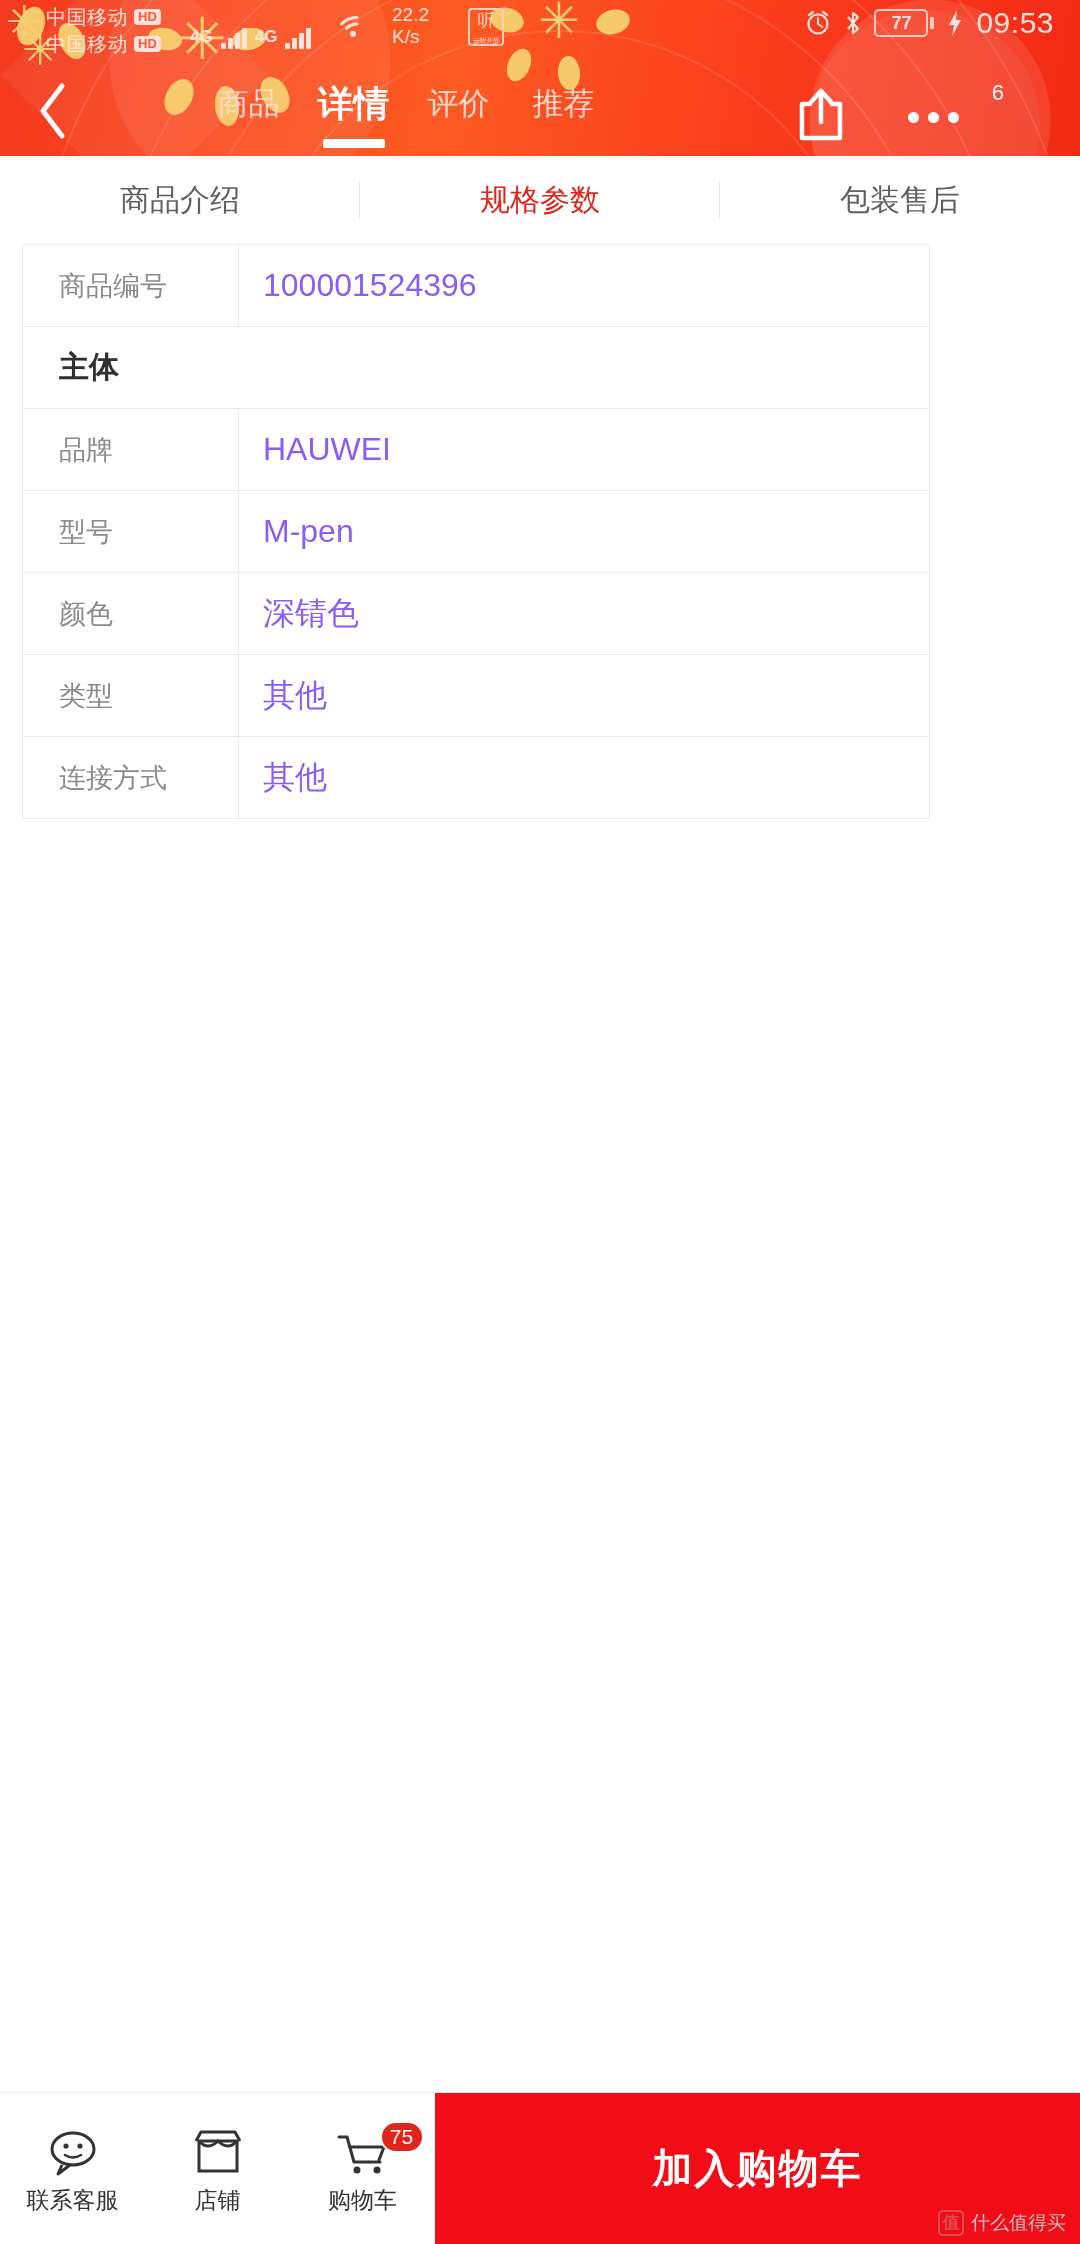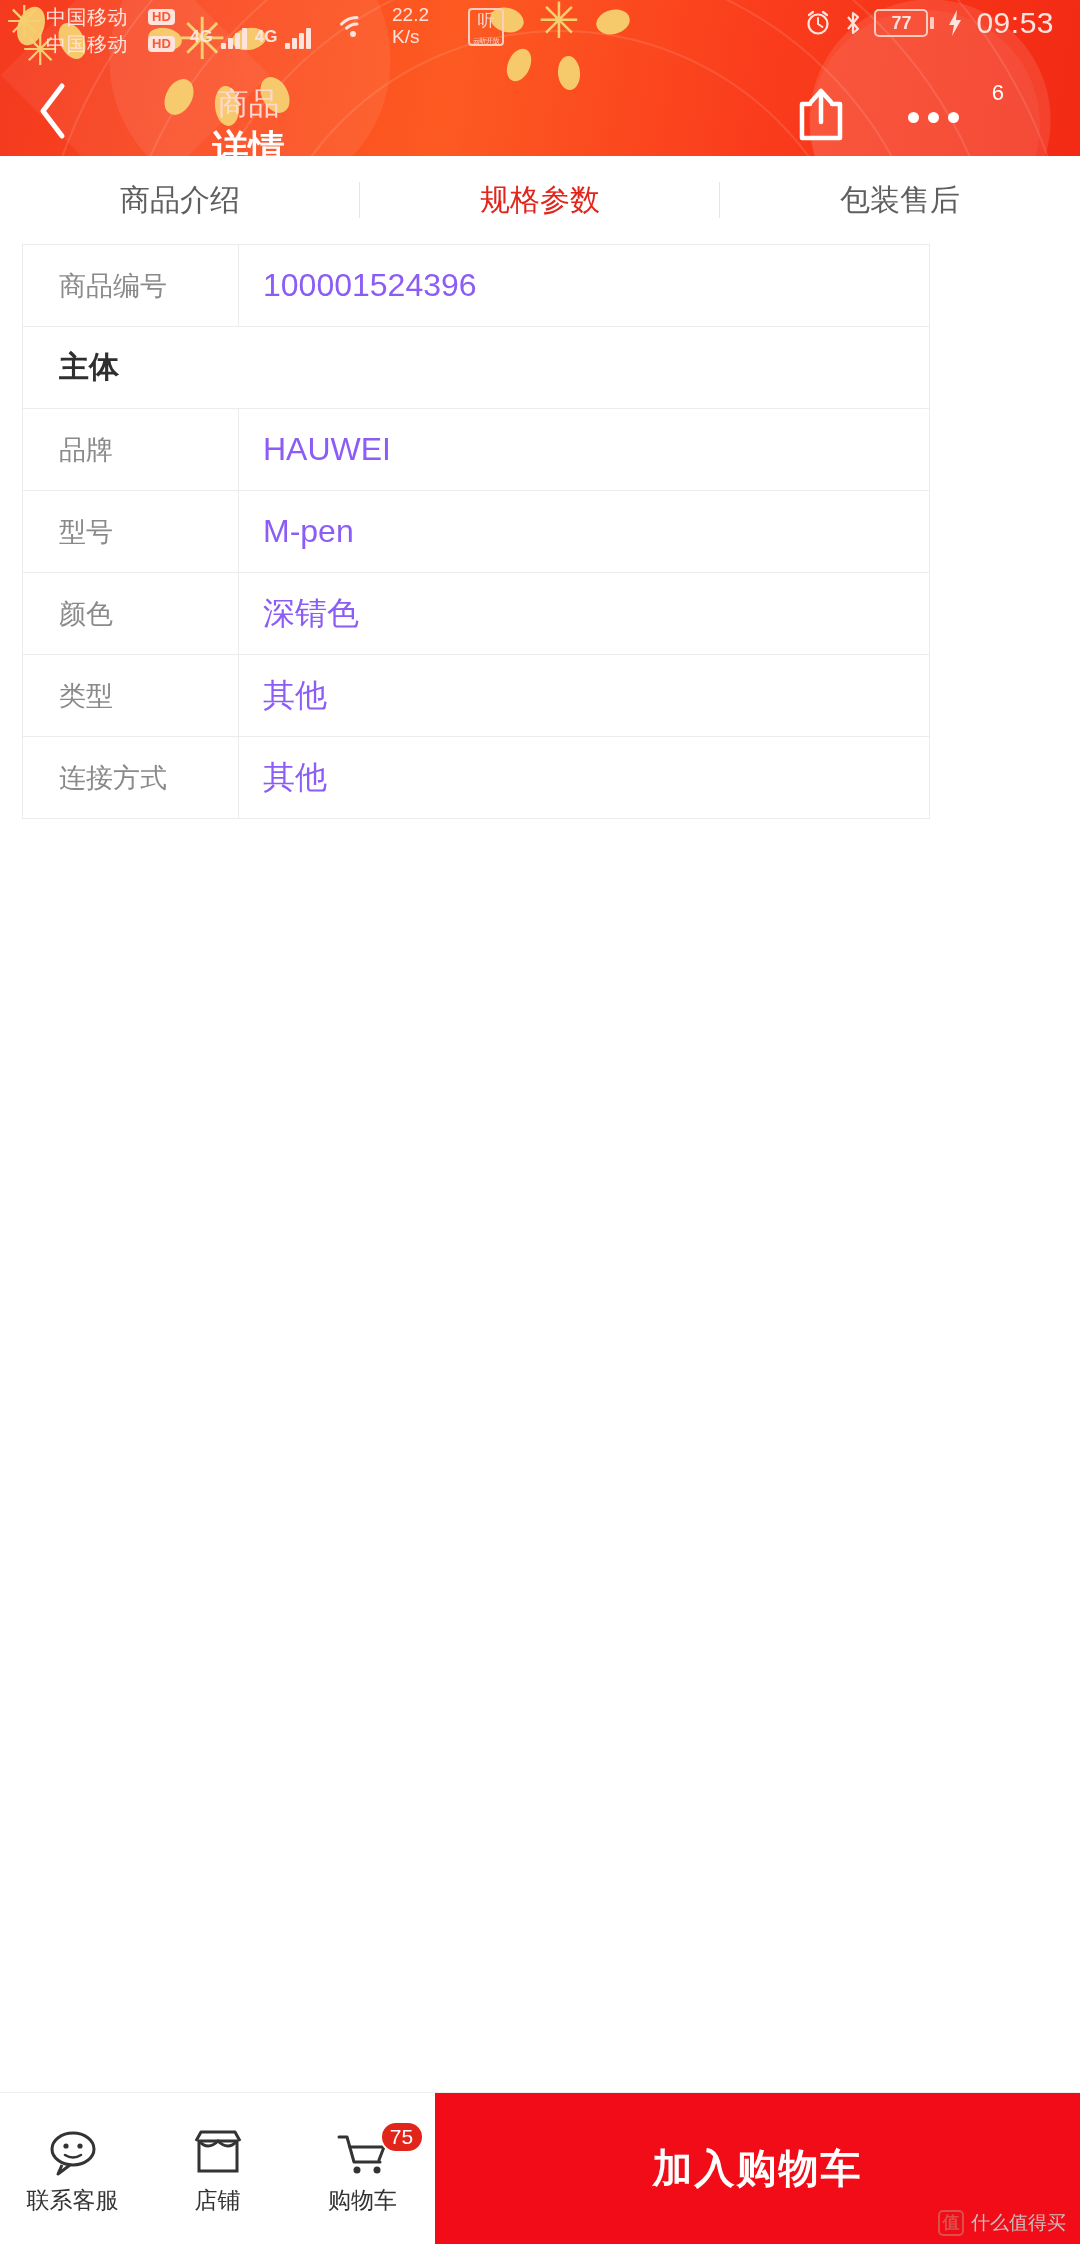--- a/index.html
+++ b/index.html
@@ -44,21 +44,21 @@
     position: absolute; color: #f5d070; font-size: 44px; line-height: 1;
     font-family: "DejaVu Sans", sans-serif;
   }
 
   
   .statusbar {
     position: absolute; top: 0; left: 0; width: 1080px; height: 58px;
     color: #ffe6df; font-size: 21px;
   }
   .sb-left { position: absolute; left: 46px; top: 4px; display: flex; flex-direction: column; gap: 1px; }
-  .carrier-row { display: flex; align-items: center; gap: 20px; height: 26px; }
+  .carrier-row { display: flex; align-items: center; gap: 6px; height: 26px; }
   .carrier-name { font-size: 20px; color: #ffe3dc; letter-spacing: .5px; }
   .hd-badge {
     font-size: 13px; font-weight: bold; color: #f75a34; background: #ffe3dc;
     border-radius: 4px; padding: 1px 4px; line-height: 1.15;
   }
   .sb-signals { position: absolute; left: 190px; top: 25px; display: flex; align-items: flex-end; gap: 8px; }
   .g4 { font-size: 17px; color: #ffe3dc; font-weight: bold; margin-bottom: 2px; }
   .bars { display: flex; align-items: flex-end; gap: 2px; height: 24px; }
   .bars i { display: block; width: 5px; background: #ffe3dc; border-radius: 1px; }
   .bars i:nth-child(1){height:6px}.bars i:nth-child(2){height:11px}
@@ -90,21 +90,21 @@
   
   .navrow {
     position: absolute; left: 0; top: 62px; width: 1080px; height: 94px;
   }
   .back-btn {
     position: absolute; left: 18px; top: 14px; width: 70px; height: 70px;
     display: flex; align-items: center; justify-content: center; cursor: pointer;
   }
   .nav-tabs {
     position: absolute; left: 196px; top: 20px; width: 420px; height: 74px;
-    display: flex; align-items: flex-start; gap: 0; flex-direction: column;
+    display: flex; align-items: flex-start; gap: 0;
   }
   .nav-tab {
     width: 105px; text-align: center; color: #ffd8cf; font-size: 31px;
     line-height: 44px; cursor: pointer; position: relative;
   }
   .nav-tab.active { color: #ffffff; font-size: 36px; font-weight: bold; text-align: center; }
   .nav-underline {
     position: absolute; left: 50%; transform: translateX(-50%);
     bottom: -22px; width: 62px; height: 9px; background: #fff; border-radius: 2px;
   }

